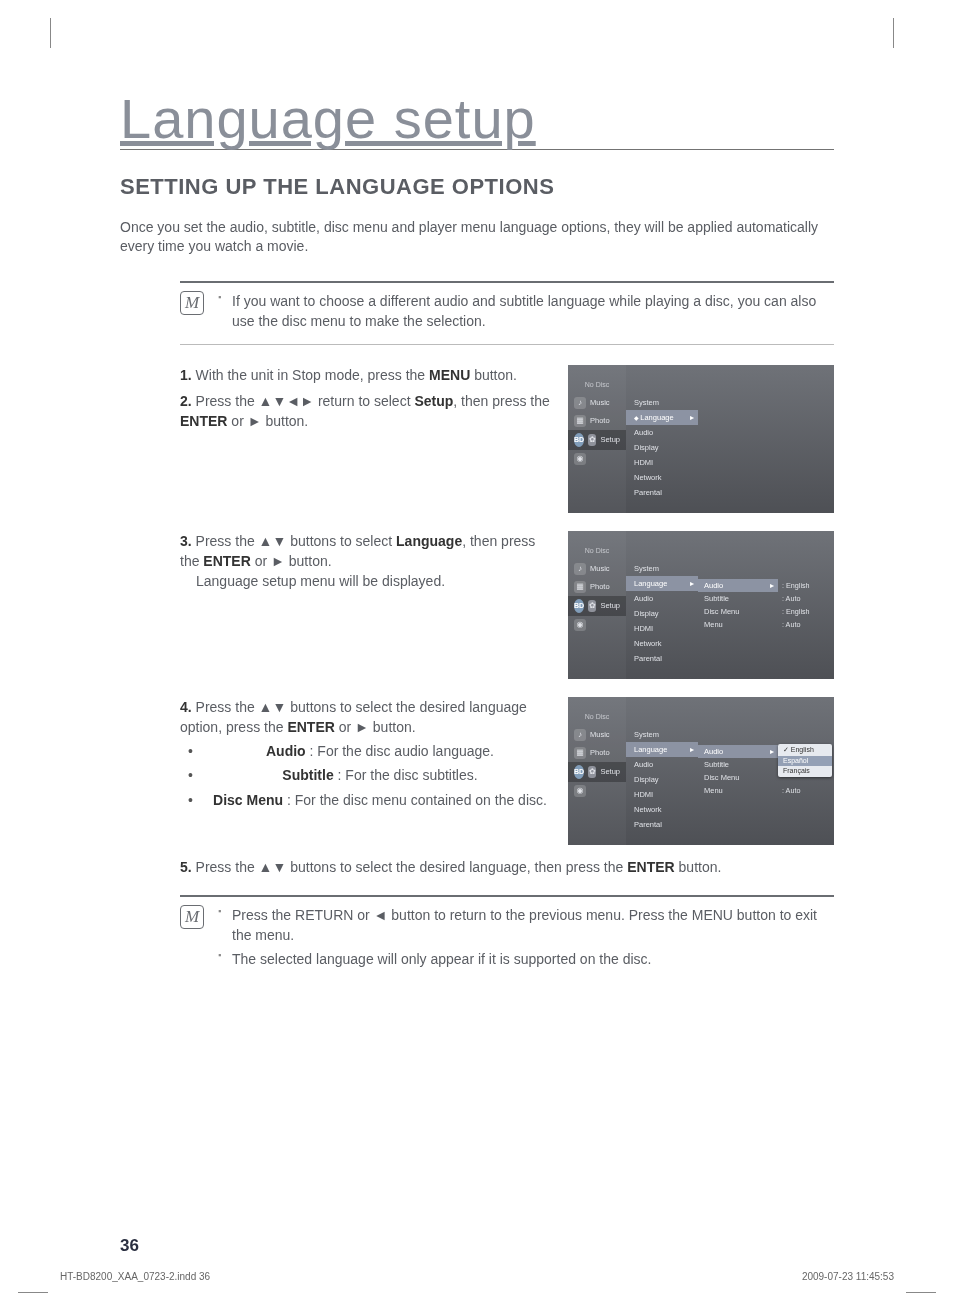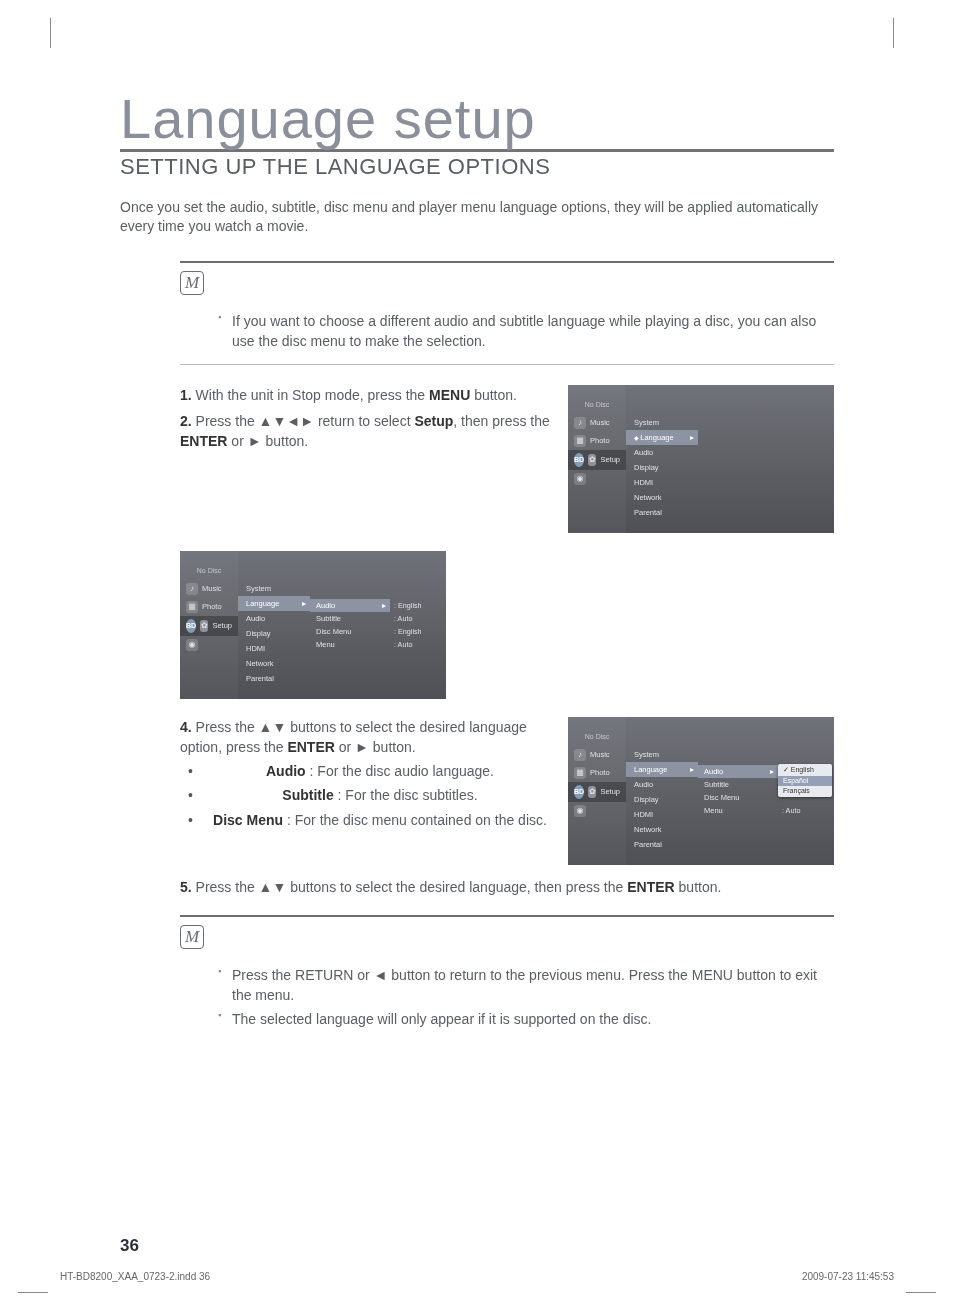--- a/index.html
+++ b/index.html
@@ -19,28 +19,29 @@
   .crop-top-left { position: absolute; top: 18px; left: 50px; width: 10px; height: 30px; border-left: 1px solid #888; }
   .crop-top-right { position: absolute; top: 18px; right: 60px; width: 10px; height: 30px; border-right: 1px solid #888; }
   .crop-bot-left { position: absolute; bottom: 10px; left: 18px; width: 30px; height: 10px; border-top: 1px solid #888; }
   .crop-bot-right { position: absolute; bottom: 10px; right: 18px; width: 30px; height: 10px; border-top: 1px solid #888; }
 
   .content { padding: 50px 60px 0 60px; }
   h1.chapter {
     font-size: 56px;
     font-weight: 300;
     color: #8a8f99;
-    border-bottom: 3px solid #737373;
+    border-bottom: 1px solid #737373;
     letter-spacing: 1px;
-    margin-bottom: 2px;
+    margin-bottom: 24px;
     line-height: 1.05;
+    text-decoration: underline;
   }
   h2.section {
     font-size: 22px;
-    font-weight: 400;
+    font-weight: 700;
     color: #5a5d63;
     margin-bottom: 18px;
     letter-spacing: 0.5px;
   }
   p.intro {
     font-size: 14px;
     color: #5a5d63;
     line-height: 1.4;
     margin-bottom: 24px;
   }
@@ -57,21 +58,21 @@
     width: 24px; height: 24px;
     border: 1.8px solid #6a6d72;
     border-radius: 4px;
     display: flex; align-items: center; justify-content: center;
     font-style: italic;
     font-family: 'Times New Roman', serif;
     font-size: 17px;
     color: #6a6d72;
     flex-shrink: 0;
   }
-  .note-list { list-style: none; margin-top: 40px; }
+  .note-list { list-style: none; }
   .note-list li {
     font-size: 14px;
     color: #5a5d63;
     line-height: 1.45;
     padding-left: 14px;
     position: relative;
     margin-bottom: 4px;
   }
   .note-list li::before {
     content: "▪"; position: absolute; left: 0; top: 0; font-size: 9px; color: #888;
@@ -227,20 +228,26 @@
             <div class="citem">Audio</div>
             <div class="citem">Display</div>
             <div class="citem">HDMI</div>
             <div class="citem">Network</div>
             <div class="citem">Parental</div>
           </div>
         </div>
       </div>
 
       <div class="step-row">
+        <div class="step-text">
+          <div>
+            <span class="num">3.</span><span> Press the ▲▼ buttons to select </span><span class="bold">Language</span><span>, then press the </span><span class="bold">ENTER</span><span> or ► button.</span>
+          </div>
+          <div style="padding-left:16px;">Language setup menu will be displayed.</div>
+        </div>
 
         <div class="osd">
           <div class="sidebar">
             <div class="no-disc">No Disc</div>
             <div class="sitem">
                 <span class="sicon">♪</span>
                 <span>Music</span>
               </div>
             <div class="sitem">
                 <span class="sicon">▦</span>

